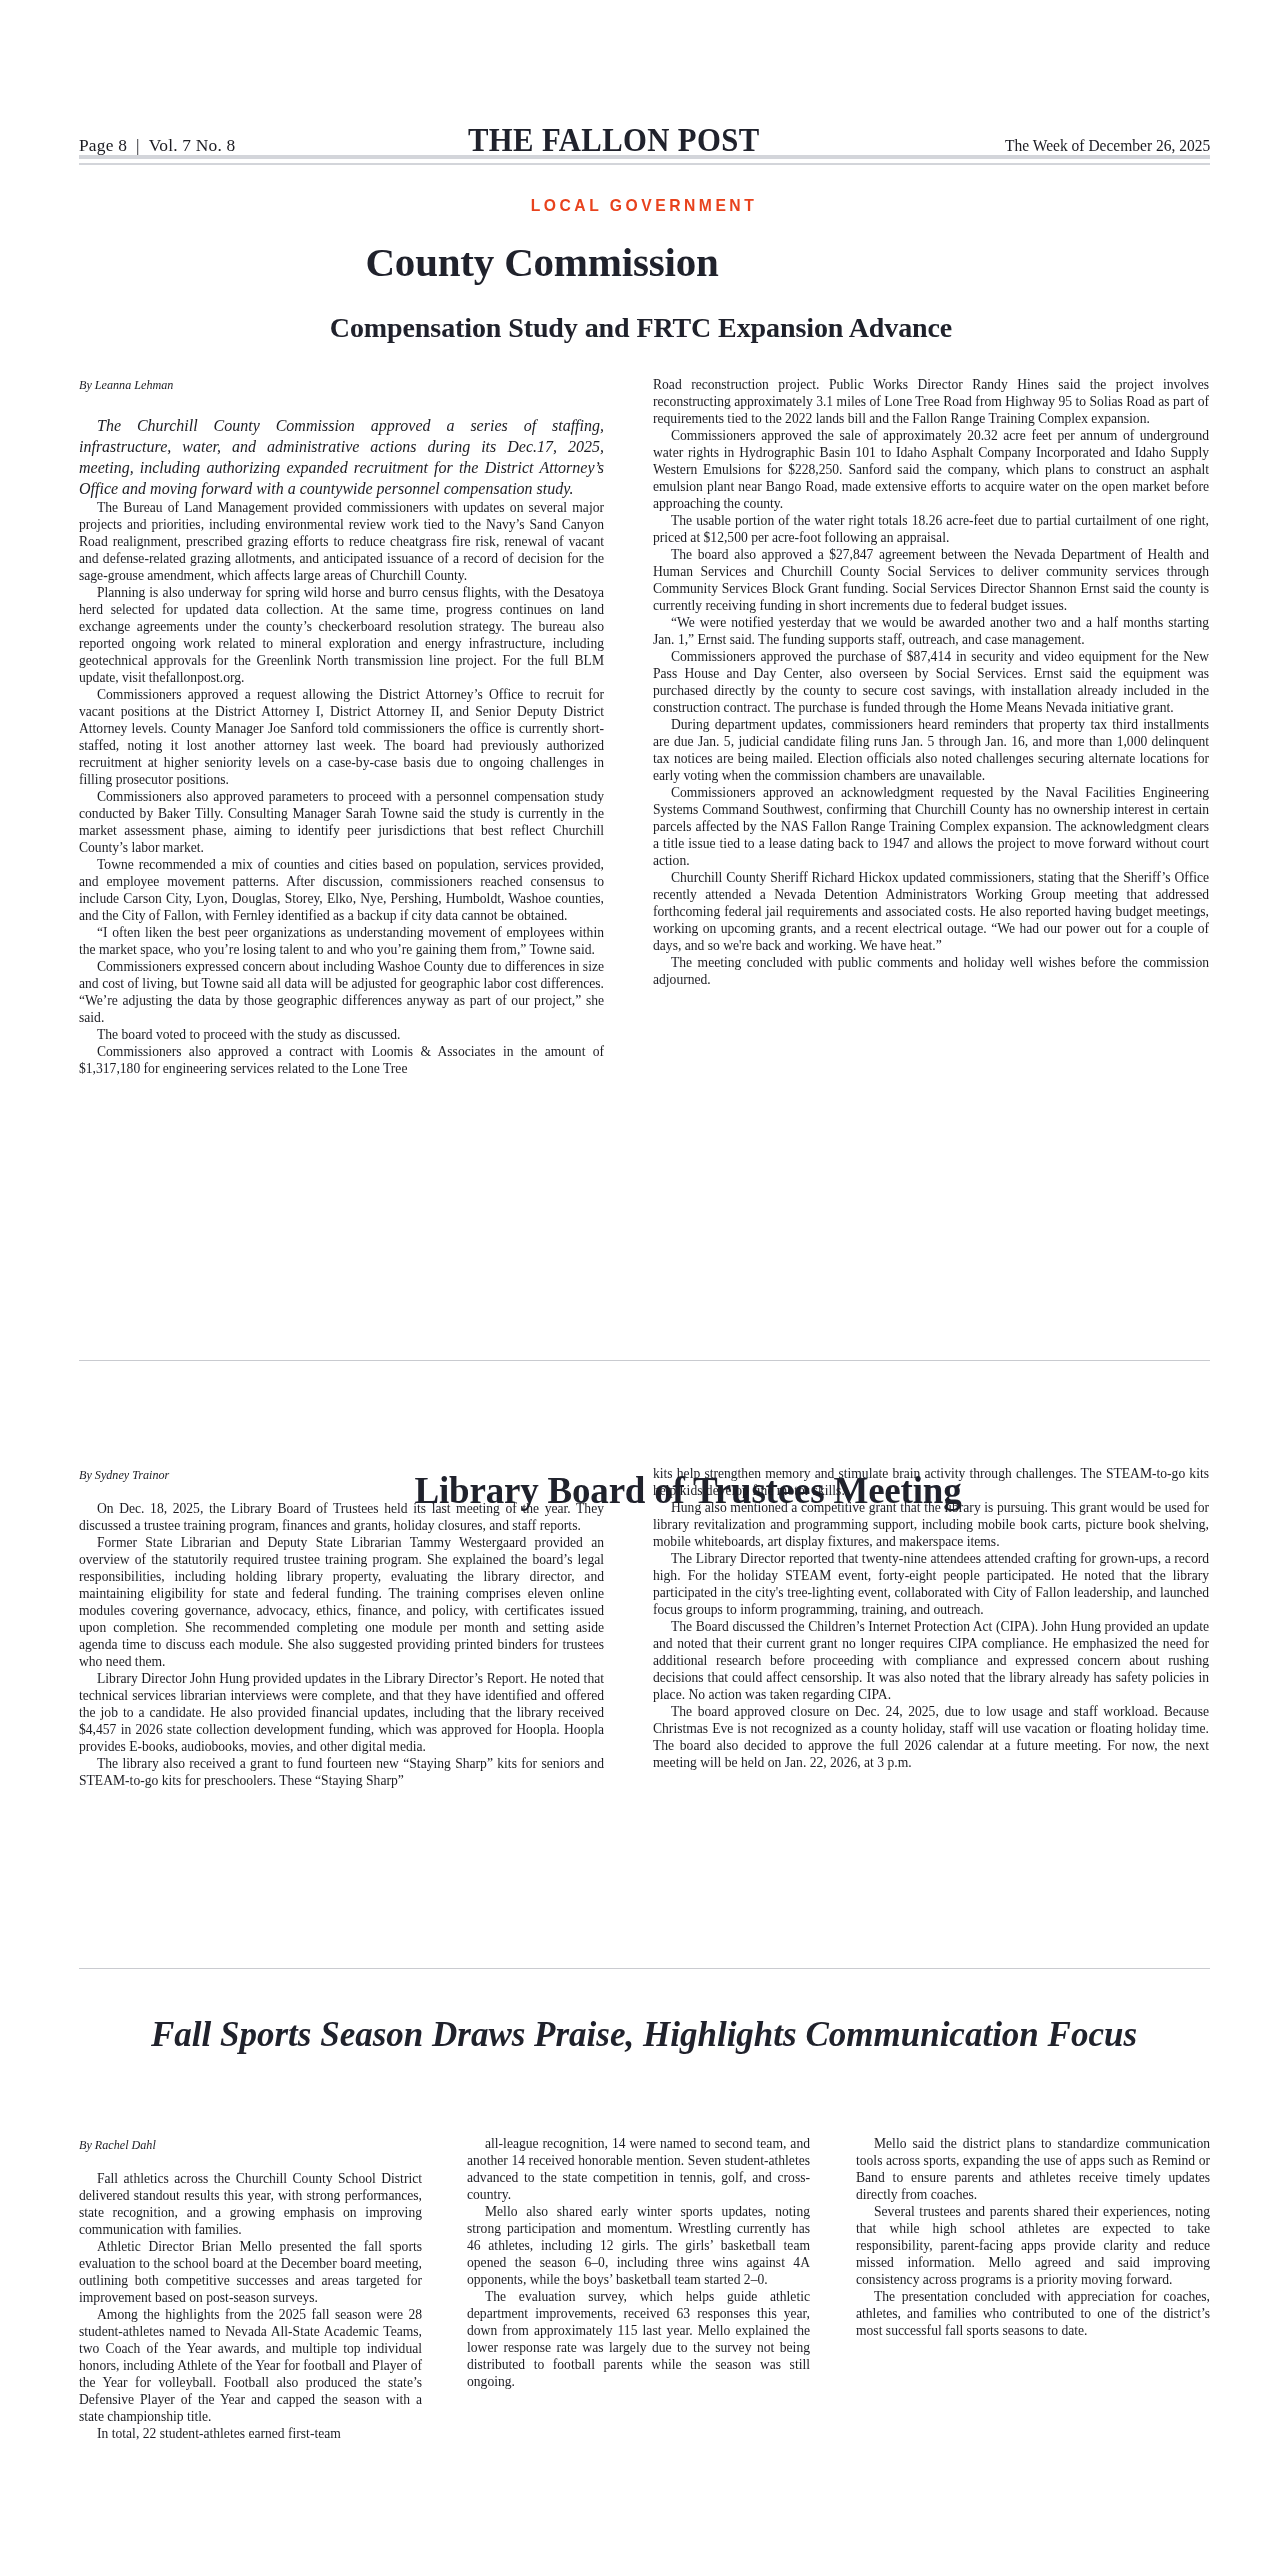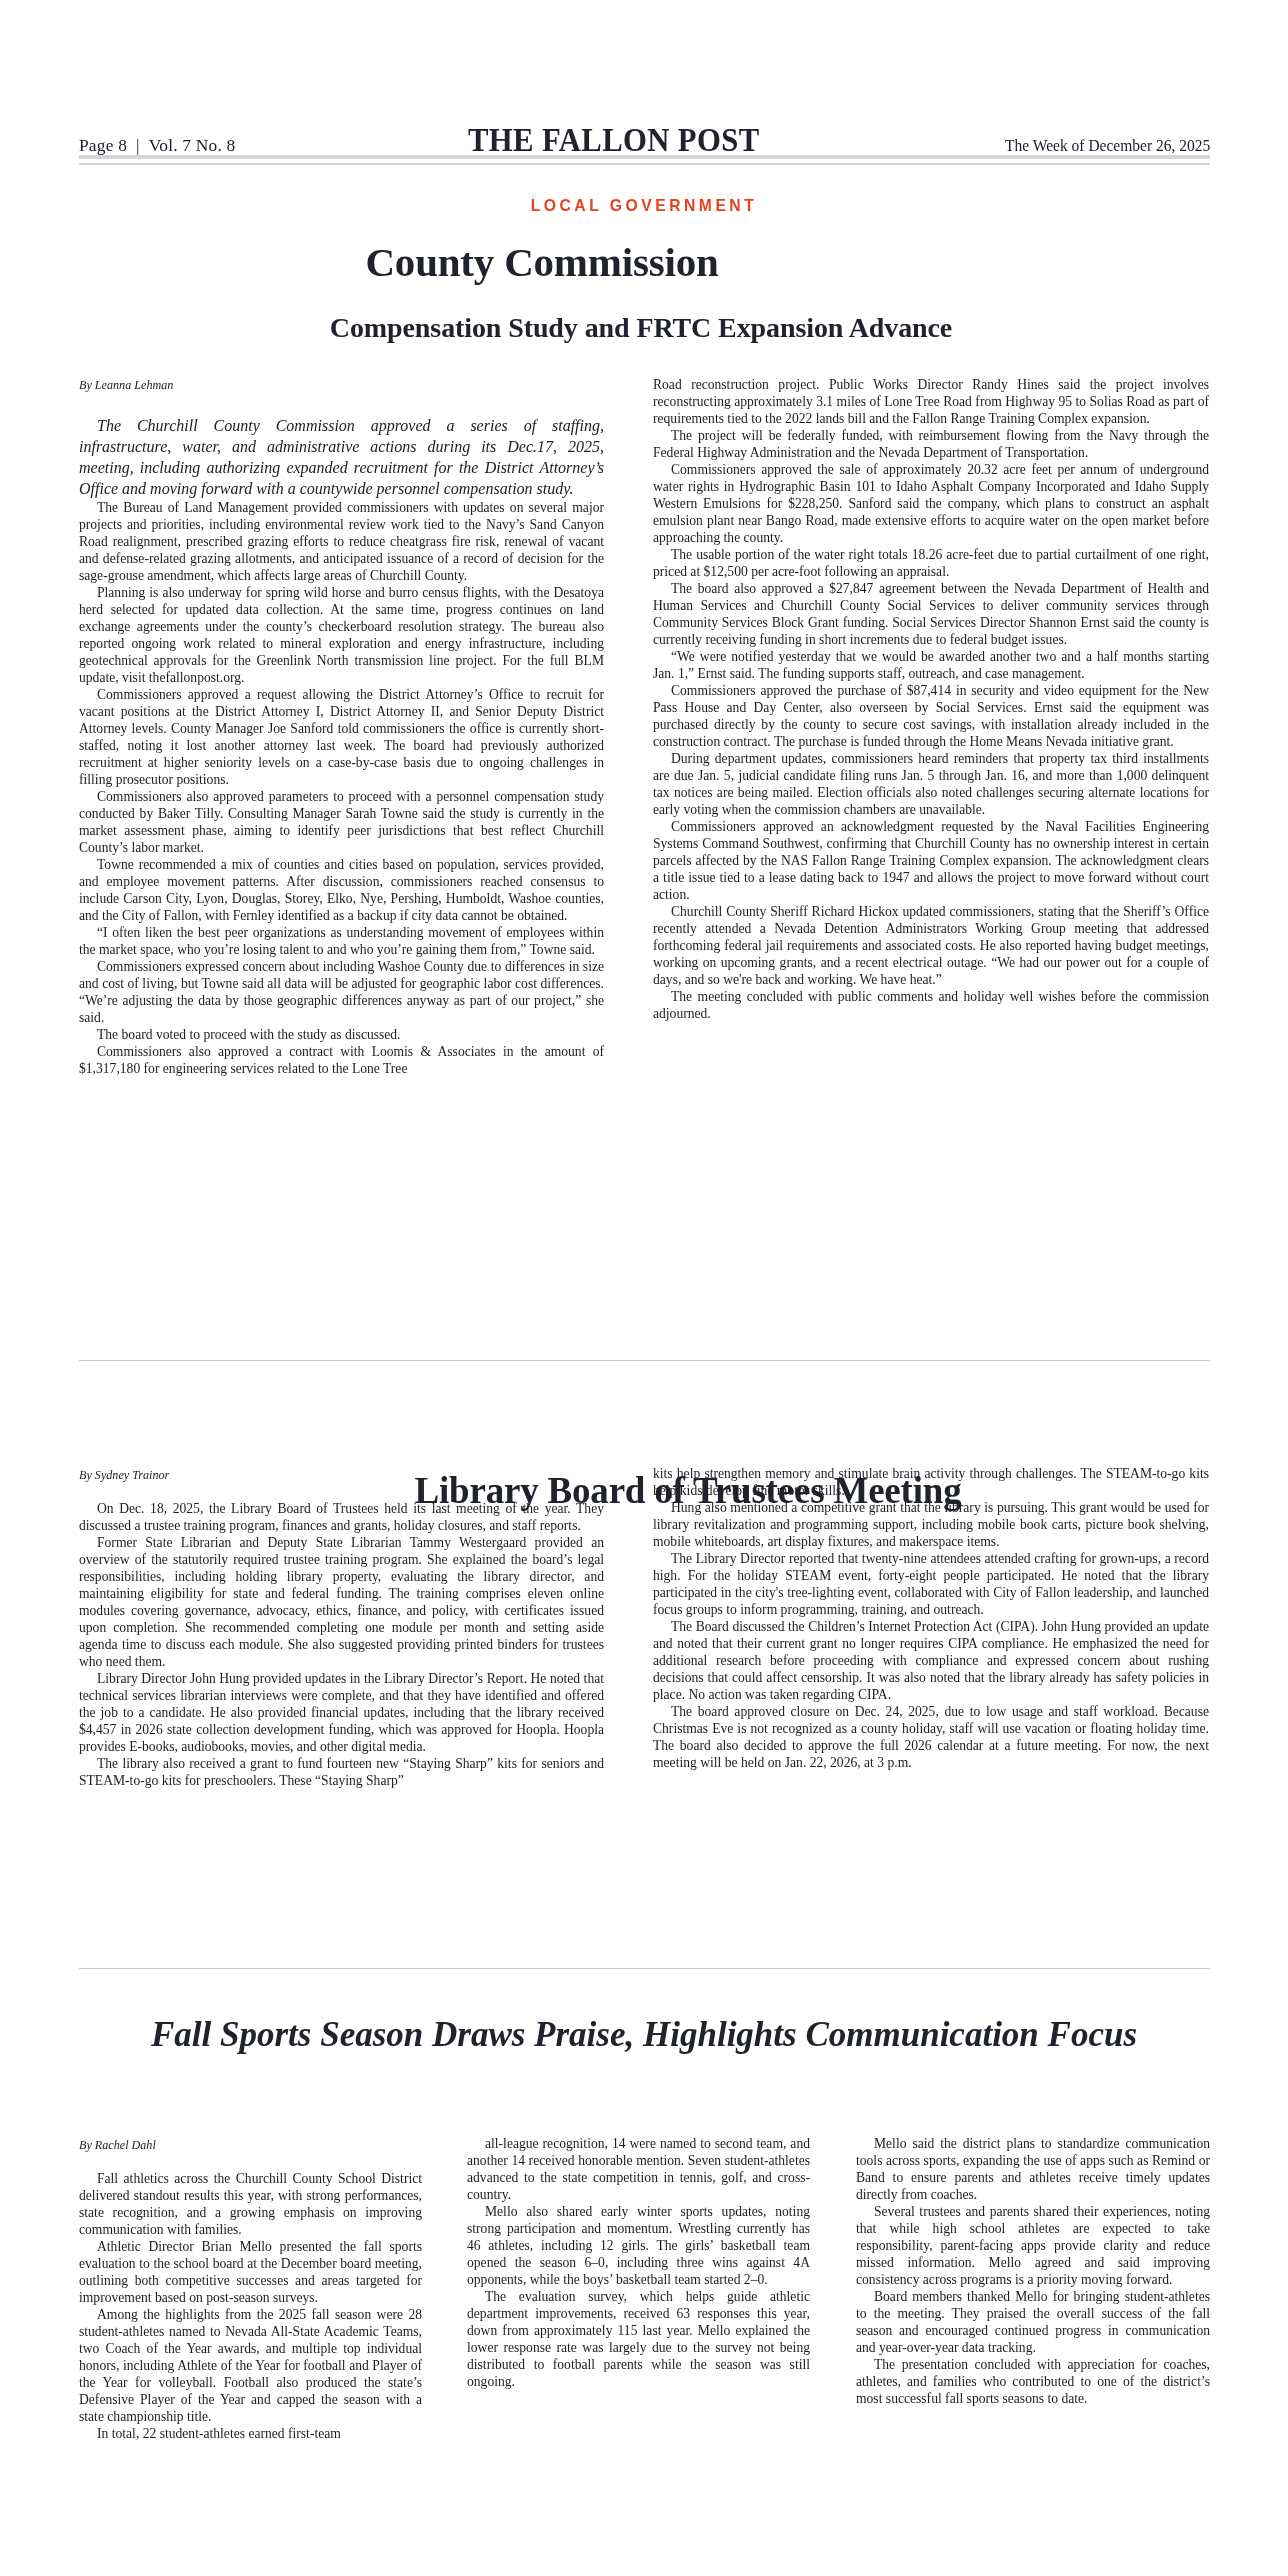--- a/index.html
+++ b/index.html
@@ -238,21 +238,20 @@
     <p>Commissioners also approved parameters to proceed with a personnel compensation study conducted by Baker Tilly. Consulting Manager Sarah Towne said the study is currently in the market assessment phase, aiming to identify peer jurisdictions that best reflect Churchill County’s labor market.</p>
     <p>Towne recommended a mix of counties and cities based on population, services provided, and employee movement patterns. After discussion, commissioners reached consensus to include Carson City, Lyon, Douglas, Storey, Elko, Nye, Pershing, Humboldt, Washoe counties, and the City of Fallon, with Fernley identified as a backup if city data cannot be obtained.</p>
     <p>“I often liken the best peer organizations as understanding movement of employees within the market space, who you’re losing talent to and who you’re gaining them from,” Towne said.</p>
     <p>Commissioners expressed concern about including Washoe County due to differences in size and cost of living, but Towne said all data will be adjusted for geographic labor cost differences. “We’re adjusting the data by those geographic differences anyway as part of our project,” she said.</p>
     <p>The board voted to proceed with the study as discussed.</p>
     <p>Commissioners also approved a contract with Loomis &amp; Associates in the amount of $1,317,180 for engineering services related to the Lone Tree</p>
   </div>
 
   <div class="col" id="a1-col2">
     <p class="noindent">Road reconstruction project. Public Works Director Randy Hines said the project involves reconstructing approximately 3.1 miles of Lone Tree Road from Highway 95 to Solias Road as part of requirements tied to the 2022 lands bill and the Fallon Range Training Complex expansion.</p>
-    <p>The project will be federally funded, with reimbursement flowing from the Navy through the Federal Highway Administration and the Nevada Department of Transportation.</p>
     <p>Commissioners approved the sale of approximately 20.32 acre feet per annum of underground water rights in Hydrographic Basin 101 to Idaho Asphalt Company Incorporated and Idaho Supply Western Emulsions for $228,250. Sanford said the company, which plans to construct an asphalt emulsion plant near Bango Road, made extensive efforts to acquire water on the open market before approaching the county.</p>
     <p>The usable portion of the water right totals 18.26 acre-feet due to partial curtailment of one right, priced at $12,500 per acre-foot following an appraisal.</p>
     <p>The board also approved a $27,847 agreement between the Nevada Department of Health and Human Services and Churchill County Social Services to deliver community services through Community Services Block Grant funding. Social Services Director Shannon Ernst said the county is currently receiving funding in short increments due to federal budget issues.</p>
     <p>“We were notified yesterday that we would be awarded another two and a half months starting Jan. 1,” Ernst said. The funding supports staff, outreach, and case management.</p>
     <p>Commissioners approved the purchase of $87,414 in security and video equipment for the New Pass House and Day Center, also overseen by Social Services. Ernst said the equipment was purchased directly by the county to secure cost savings, with installation already included in the construction contract. The purchase is funded through the Home Means Nevada initiative grant.</p>
     <p>During department updates, commissioners heard reminders that property tax third installments are due Jan. 5, judicial candidate filing runs Jan. 5 through Jan. 16, and more than 1,000 delinquent tax notices are being mailed. Election officials also noted challenges securing alternate locations for early voting when the commission chambers are unavailable.</p>
     <p>Commissioners approved an acknowledgment requested by the Naval Facilities Engineering Systems Command Southwest, confirming that Churchill County has no ownership interest in certain parcels affected by the NAS Fallon Range Training Complex expansion. The acknowledgment clears a title issue tied to a lease dating back to 1947 and allows the project to move forward without court action.</p>
     <p>Churchill County Sheriff Richard Hickox updated commissioners, stating that the Sheriff’s Office recently attended a Nevada Detention Administrators Working Group meeting that addressed forthcoming federal jail requirements and associated costs. He also reported having budget meetings, working on upcoming grants, and a recent electrical outage. “We had our power out for a couple of days, and so we're back and working. We have heat.”</p>
     <p>The meeting concluded with public comments and holiday well wishes before the commission adjourned.</p>
   </div>
@@ -293,18 +292,17 @@
 
   <div class="col3" id="a3-col2">
     <p class="noindent">all-league recognition, 14 were named to second team, and another 14 received honorable mention. Seven student-athletes advanced to the state competition in tennis, golf, and cross-country.</p>
     <p>Mello also shared early winter sports updates, noting strong participation and momentum. Wrestling currently has 46 athletes, including 12 girls. The girls’ basketball team opened the season 6–0, including three wins against 4A opponents, while the boys’ basketball team started 2–0.</p>
     <p>The evaluation survey, which helps guide athletic department improvements, received 63 responses this year, down from approximately 115 last year. Mello explained the lower response rate was largely due to the survey not being distributed to football parents while the season was still ongoing.</p>
   </div>
 
   <div class="col3" id="a3-col3">
     <p class="noindent">Mello said the district plans to standardize communication tools across sports, expanding the use of apps such as Remind or Band to ensure parents and athletes receive timely updates directly from coaches.</p>
     <p>Several trustees and parents shared their experiences, noting that while high school athletes are expected to take responsibility, parent-facing apps provide clarity and reduce missed information. Mello agreed and said improving consistency across programs is a priority moving forward.</p>
-    <p>Board members thanked Mello for bringing student-athletes to the meeting. They praised the overall success of the fall season and encouraged continued progress in communication and year-over-year data tracking.</p>
     <p>The presentation concluded with appreciation for coaches, athletes, and families who contributed to one of the district’s most successful fall sports seasons to date.</p>
   </div>
 
 </div>
 
 
 </body></html>

